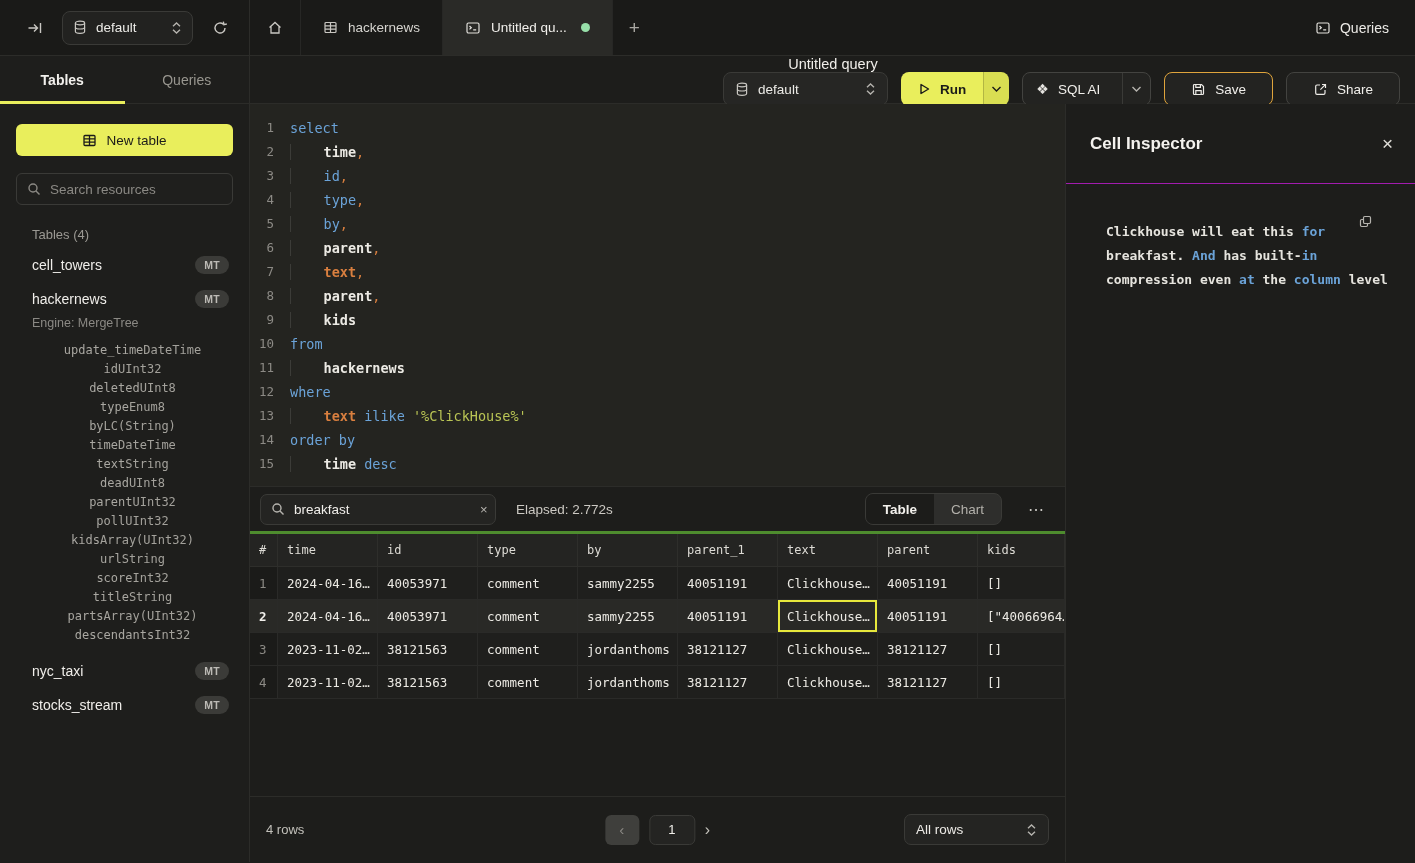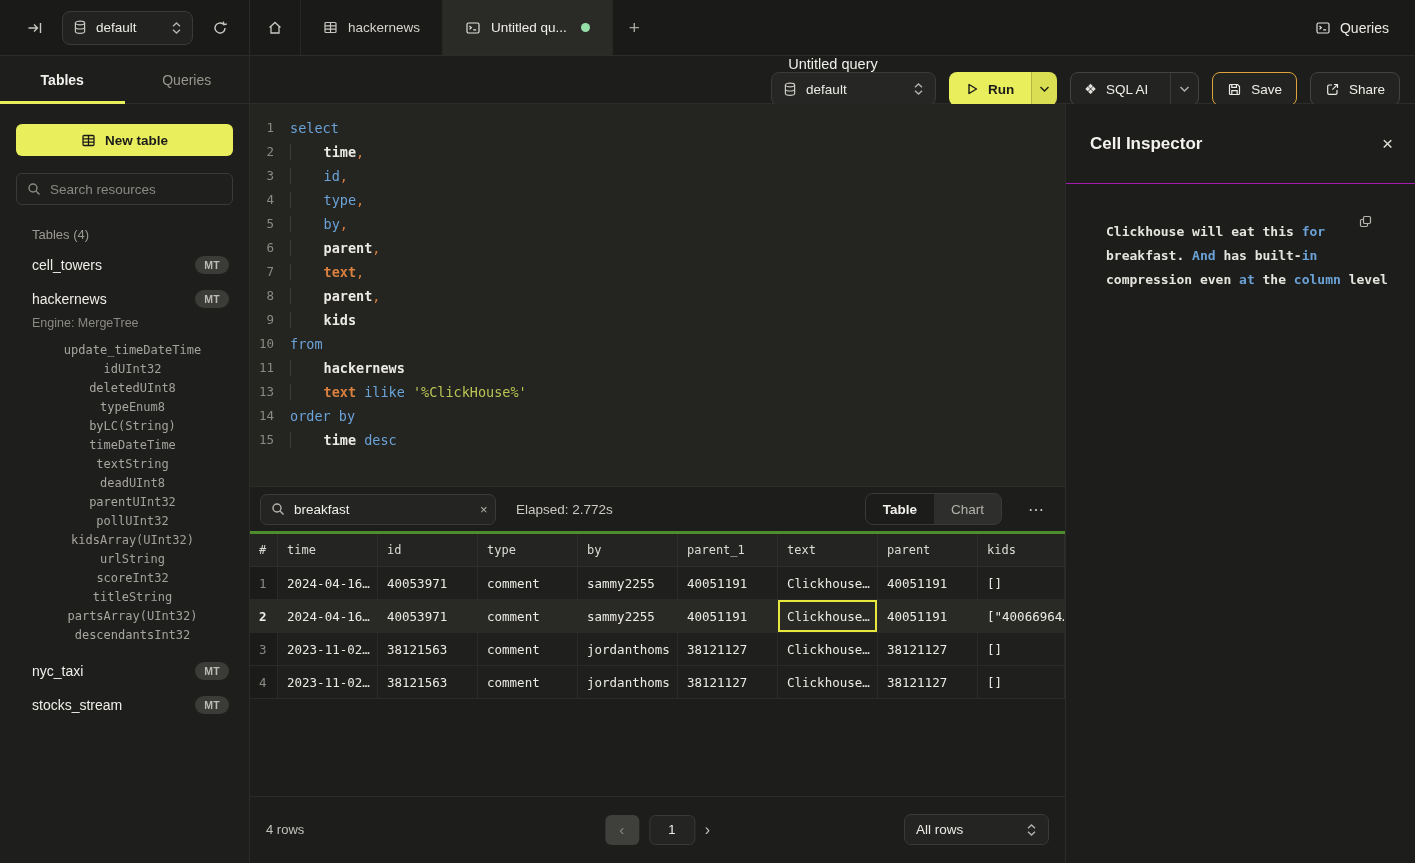--- a/index.html
+++ b/index.html
@@ -30,21 +30,21 @@
   
   .app-body { display:flex; height:806px; }
 
   
   .sidebar { width:250px; background:#1e1e1c; border-right:1px solid #2c2c29; display:flex; flex-direction:column; }
   .sidebar-tabs { display:flex; height:48px; border-bottom:1px solid #2c2c29; flex-shrink:0; }
   .sidebar-tab { width:125px; display:flex; align-items:center; justify-content:center; font-size:14px; color:#98968f; cursor:pointer; position:relative; }
   .sidebar-tab.active { color:#f2f0ec; font-weight:700; }
   .sidebar-tab.active::after { content:""; position:absolute; left:0; right:0; bottom:-1px; height:3px; background:#e9ee5c; }
   .sidebar-scroll { padding:20px 16px; overflow:hidden; }
-  .new-table-btn { width:100%; height:32px; border:none; border-radius:6px; background:#e9ee5c; color:#1b1b19; font-size:13.5px; font-weight:700; display:flex; align-items:center; justify-content:center; gap:9px; cursor:pointer; font-family:inherit; }
+  .new-table-btn { width:100%; height:32px; border:none; border-radius:6px; background:#e9ee5c; color:#1b1b19; font-size:13.5px; font-weight:400; display:flex; align-items:center; justify-content:center; gap:9px; cursor:pointer; font-family:inherit; }
   .search-box { margin-top:17px; height:32px; border:1px solid #3a3a37; border-radius:6px; display:flex; align-items:center; gap:9px; padding:0 10px; background:#1f1f1d; }
   .search-box input { border:none; background:transparent; outline:none; color:#e6e4e0; font-size:13.5px; width:100%; font-family:inherit; }
   .search-box input::placeholder { color:#8b8984; }
   .section-label { margin:22px 0 6px 16px; color:#9b9993; font-size:13px; }
   .tbl-list { }
   .tbl-row { display:flex; align-items:center; justify-content:space-between; padding:8px 4px 8px 16px; cursor:pointer; border-radius:6px; }
   .tbl-row .tname { color:#f0eeea; font-size:14px; font-weight:500; }
   .mt-badge { background:#3b3b38; color:#bdbbb6; font-size:10.5px; font-weight:600; padding:3px 9px; border-radius:9px; letter-spacing:.3px; }
   .engine-line { color:#8b8984; font-size:12.5px; padding:0 16px 8px; }
   .schema-cols { padding:2px 0 10px; }
@@ -54,21 +54,21 @@
   
   .center-and-right { flex:1; display:flex; flex-direction:column; }
   .query-toolbar { height:48px; display:flex; align-items:center; padding:0 15px 0 16px; border-bottom:1px solid #2c2c29; background:#1d1d1b; flex-shrink:0;flex-direction:column; }
   .query-title { font-size:14.5px; color:#f0eeea; }
   .toolbar-actions { margin-left:auto; display:flex; align-items:center; gap:13px; }
   .tb-db-select { width:165px; height:34px; display:flex; align-items:center; gap:9px; padding:0 11px; border:1px solid #3a3a37; border-radius:8px; background:#262624; cursor:pointer; }
   .tb-db-select .lbl { flex:1; color:#ecebe7; }
   .run-split { display:flex; height:34px; border-radius:8px; overflow:hidden; cursor:pointer; }
   .run-main { display:flex; align-items:center; gap:9px; padding:0 17px; background:#e9ee5c; color:#1b1b19; font-weight:700; font-size:13.5px; }
   .run-caret { width:26px; display:flex; align-items:center; justify-content:center; background:#d9de52; border-left:1px solid rgba(0,0,0,.18); }
-  .ghost-btn { height:34px; display:flex; align-items:center; gap:9px; padding:0 14px; background:#232321; border:1px solid #434340; border-radius:8px; color:#f0eeea; font-size:13.5px; font-weight:500; cursor:pointer; font-family:inherit; }
+  .ghost-btn { height:34px; display:flex; align-items:center; gap:9px; padding:0 26px; background:#232321; border:1px solid #434340; border-radius:8px; color:#f0eeea; font-size:13.5px; font-weight:500; cursor:pointer; font-family:inherit; }
   .sqlai-btn { padding:0; }
   .sqlai-main { display:flex; align-items:center; gap:9px; padding:0 13px; height:100%; }
   .sqlai-caret { width:28px; height:100%; display:flex; align-items:center; justify-content:center; border-left:1px solid #3a3a37; }
   .save-btn { border:1.5px solid #dfa43c; }
   .sparkle { color:#e6e4e0; font-size:14px; }
 
   .center-row { flex:1; display:flex; min-height:0; }
   .main-col { width:815px; display:flex; flex-direction:column; min-height:0; }
 
   
@@ -433,20 +433,24 @@
             </div>
             <div class="ed-line">
               <span class="ln">10</span>
               <span class="code"><span class="tk-kw">from</span></span>
             </div>
             <div class="ed-line">
               <span class="ln">11</span>
               <span class="code"><span class="indent-sp">    </span><span class="tk-id">hackernews</span></span>
             </div>
             <div class="ed-line">
+              <span class="ln">12</span>
+              <span class="code"><span class="tk-kw">where</span></span>
+            </div>
+            <div class="ed-line">
               <span class="ln">13</span>
               <span class="code"><span class="indent-sp">    </span><span class="tk-col">text</span><span class="tk-pln"> </span><span class="tk-kw">ilike</span><span class="tk-pln"> </span><span class="tk-str">'%ClickHouse%'</span></span>
             </div>
             <div class="ed-line">
               <span class="ln">14</span>
               <span class="code"><span class="tk-kw">order by</span></span>
             </div>
             <div class="ed-line">
               <span class="ln">15</span>
               <span class="code"><span class="indent-sp">    </span><span class="tk-id">time</span><span class="tk-pln"> </span><span class="tk-kw">desc</span></span>

